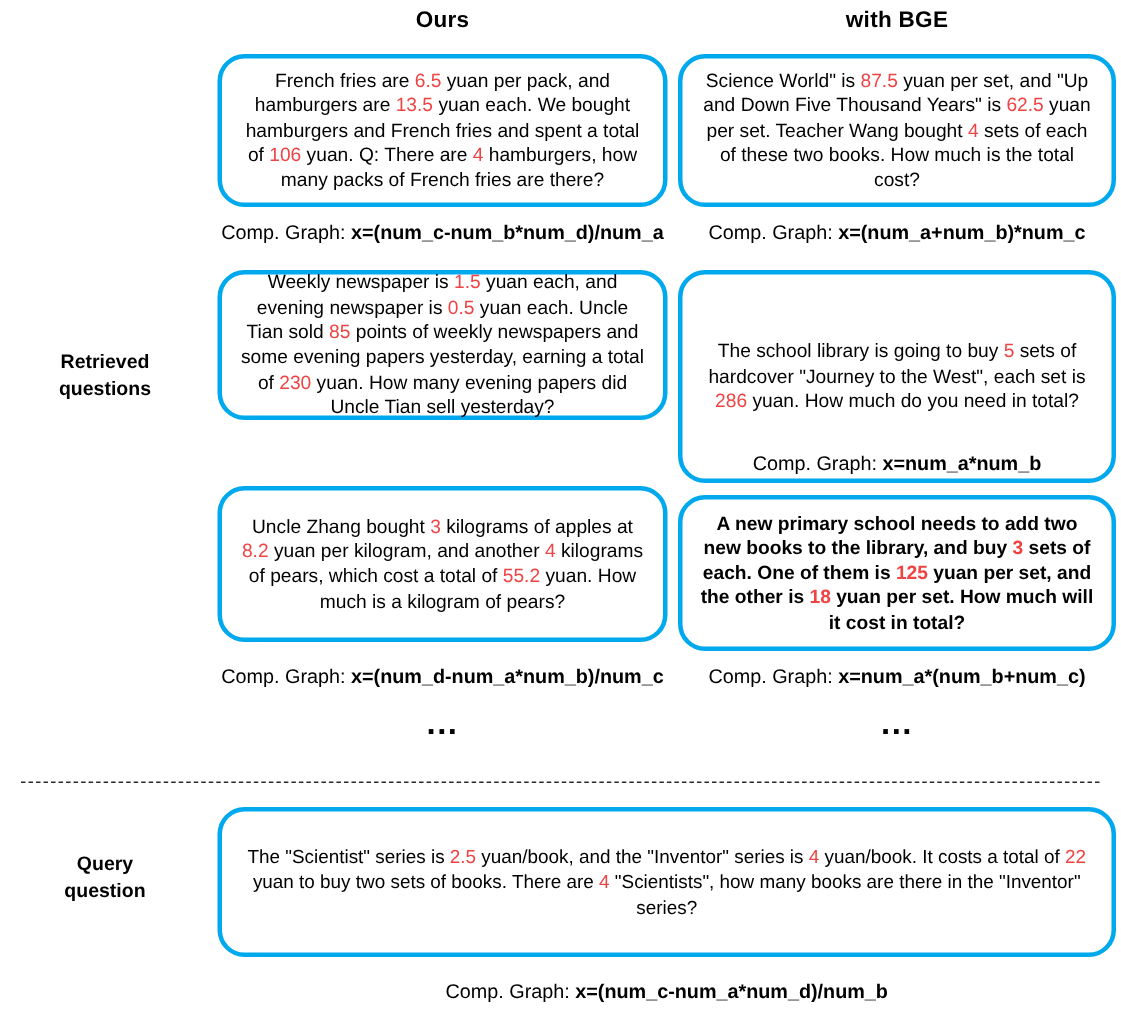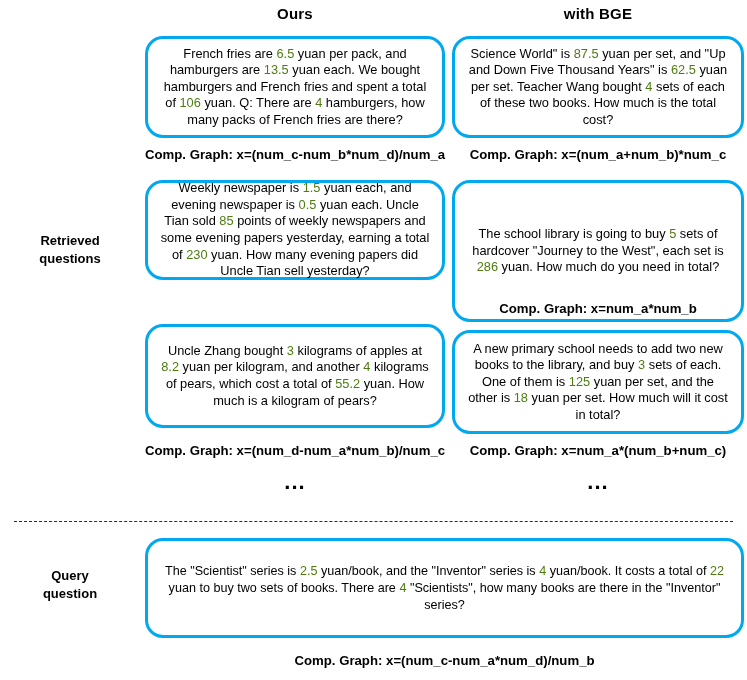--- a/index.html
+++ b/index.html
@@ -63,43 +63,43 @@
     text-align: center;
     font-size: 12.8px;
     line-height: 16.6px;
     color: #000000;
   }
   .qbox.wide p {
     font-size: 12.6px;
     line-height: 17px;
     padding: 0 16px;
   }
-  .num { color: #4d7c0f; }
+  .num { color: #ef4444; }
 
   
   .box-l1 { left: 145px; top: 36px;  width: 300px; height: 102px; }
   .box-r1 { left: 452px; top: 36px;  width: 292px; height: 102px; }
   
   .box-l2 { left: 145px; top: 180px; width: 300px; height: 100px; }
   .box-r2 { left: 452px; top: 180px; width: 292px; height: 142px; }
   
   .box-l3 { left: 145px; top: 324px; width: 300px; height: 104px; }
-  .box-r3 { left: 452px; top: 330px; width: 292px; height: 104px; }
+  .box-r3 { left: 452px; top: 330px; width: 292px; height: 104px; font-weight: bold; }
   
   .box-q  { left: 145px; top: 538px; width: 599px; height: 100px; }
 
   
   .compgraph {
     position: absolute;
     font-size: 13.2px;
     line-height: 17px;
     text-align: center;
     white-space: nowrap;
   }
-  .compgraph .label { font-weight: bold; }
+  .compgraph .label { font-weight: normal; }
   .compgraph .expr  { font-weight: bold; }
 
   .cg-l1 { left: 145px; top: 146px; width: 300px; }
   .cg-r1 { left: 452px; top: 146px; width: 292px; }
   .cg-l2 { left: 145px; top: 300px; width: 300px; }
   .cg-r2 { left: 452px; top: 300px; width: 292px; }
   .cg-l3 { left: 145px; top: 442px; width: 300px; }
   .cg-r3 { left: 452px; top: 442px; width: 292px; }
   .cg-q  { left: 145px; top: 652px; width: 599px; }
 

